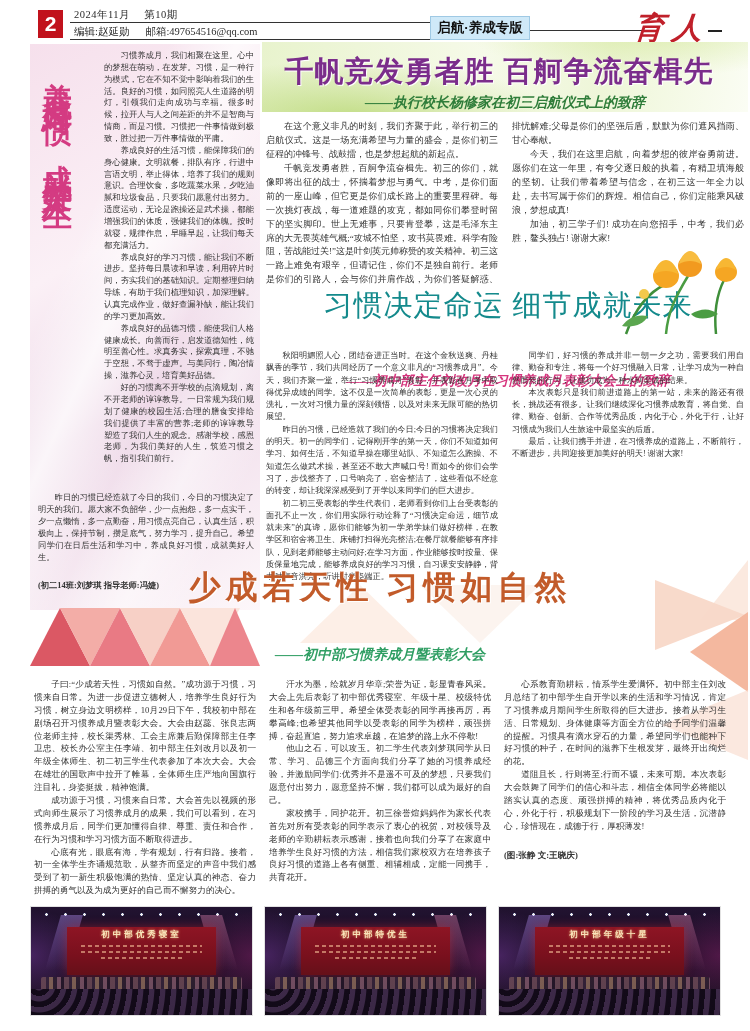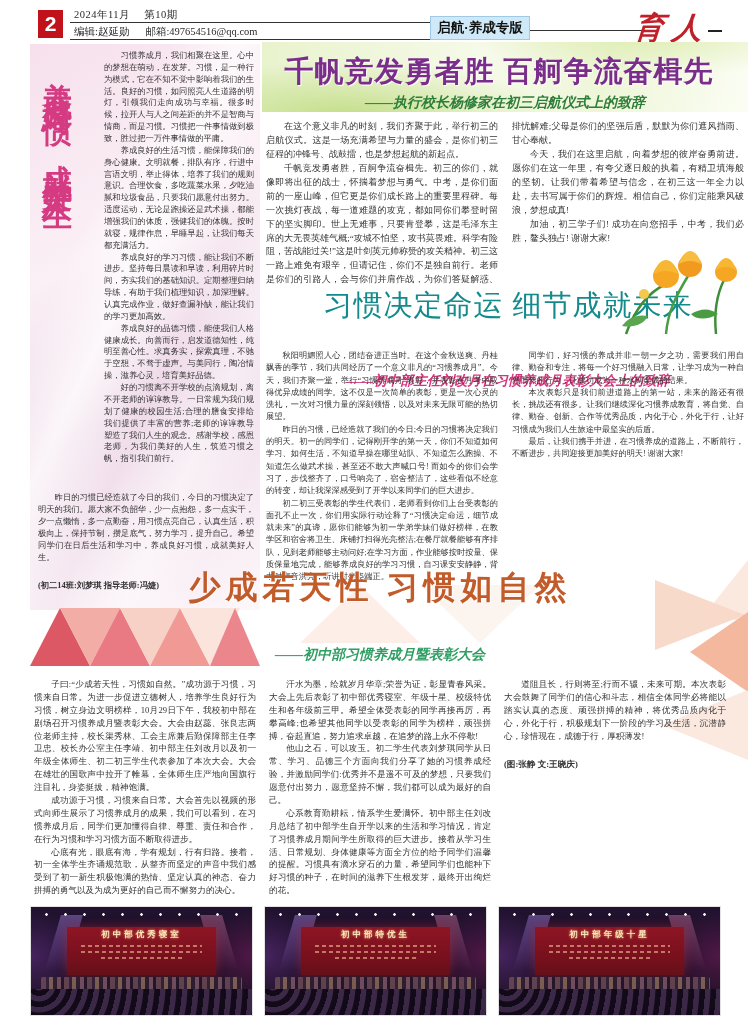--- a/index.html
+++ b/index.html
@@ -257,20 +257,21 @@
   <div class="tri" style="left:662px;top:690px;width:86px;height:70px;background:#f9ded2;clip-path:polygon(0 50%,100% 0,100% 100%);opacity:.7"></div>
 
   <div class="art3-title">少成若天性  习惯如自然</div>
   <div class="art3-sub">——初中部习惯养成月暨表彰大会</div>
   <div class="art3-body">
     <p class="para">子曰:“少成若天性，习惯如自然。”成功源于习惯，习惯来自日常。为进一步促进立德树人，培养学生良好行为习惯，树立身边文明榜样，10月29日下午，我校初中部在剧场召开习惯养成月暨表彰大会。大会由赵蕊、张良志两位老师主持，校长渠秀林、工会主席兼后勤保障部主任李卫忠、校长办公室主任李靖、初中部主任刘改月以及初一年级全体师生、初二初三学生代表参加了本次大会。大会在雄壮的国歌声中拉开了帷幕，全体师生庄严地向国旗行注目礼，身姿挺拔，精神饱满。</p>
     <p class="para">成功源于习惯，习惯来自日常。大会首先以视频的形式向师生展示了习惯养成月的成果，我们可以看到，在习惯养成月后，同学们更加懂得自律、尊重、责任和合作，在行为习惯和学习习惯方面不断取得进步。</p>
     <p class="para">心底有光，眼底有海，学有规划，行有归路。接着，初一全体学生齐诵规范歌，从整齐而坚定的声音中我们感受到了初一新生积极饱满的热情、坚定认真的神态、奋力拼搏的勇气以及为成为更好的自己而不懈努力的决心。</p>
     <p class="para">汗水为墨，绘就岁月华章;荣誉为证，彰显青春风采。大会上先后表彰了初中部优秀寝室、年级十星、校级特优生和各年级前三甲。希望全体受表彰的同学再接再厉，再攀高峰;也希望其他同学以受表彰的同学为榜样，顽强拼搏，奋起直追，努力追求卓越，在追梦的路上永不停歇!</p>
     <p class="para">他山之石，可以攻玉。初二学生代表刘梦琪同学从日常、学习、品德三个方面向我们分享了她的习惯养成经验，并激励同学们:优秀并不是遥不可及的梦想，只要我们愿意付出努力，愿意坚持不懈，我们都可以成为最好的自己。</p>
+    <p class="para">家校携手，同护花开。初三徐誉煊妈妈作为家长代表首先对所有受表彰的同学表示了衷心的祝贺，对校领导及老师的辛勤耕耘表示感谢，接着也向我们分享了在家庭中培养学生良好习惯的方法，相信我们家校双方在培养孩子良好习惯的道路上各有侧重、相辅相成，定能一同携手，共育花开。</p>
     <p class="para">心系教育勤耕耘，情系学生爱满怀。初中部主任刘改月总结了初中部学生自开学以来的生活和学习情况，肯定了习惯养成月期间学生所取得的巨大进步。接着从学习生活、日常规划、身体健康等方面全方位的给予同学们温馨的提醒。习惯具有滴水穿石的力量，希望同学们也能种下好习惯的种子，在时间的滋养下生根发芽，最终开出绚烂的花。</p>
     <p class="para">道阻且长，行则将至;行而不辍，未来可期。本次表彰大会鼓舞了同学们的信心和斗志，相信全体同学必将能以踏实认真的态度、顽强拼搏的精神，将优秀品质内化于心，外化于行，积极规划下一阶段的学习及生活，沉潜静心，珍惜现在，成德于行，厚积薄发!</p>
     <p class="byline">(图:张静  文:王晓庆)</p>
   </div>
 
   <div class="photos">
     <div class="photo">
       <div class="ph-dots"></div>
       <div class="ph-beam b1"></div>
       <div class="ph-beam b2"></div>

